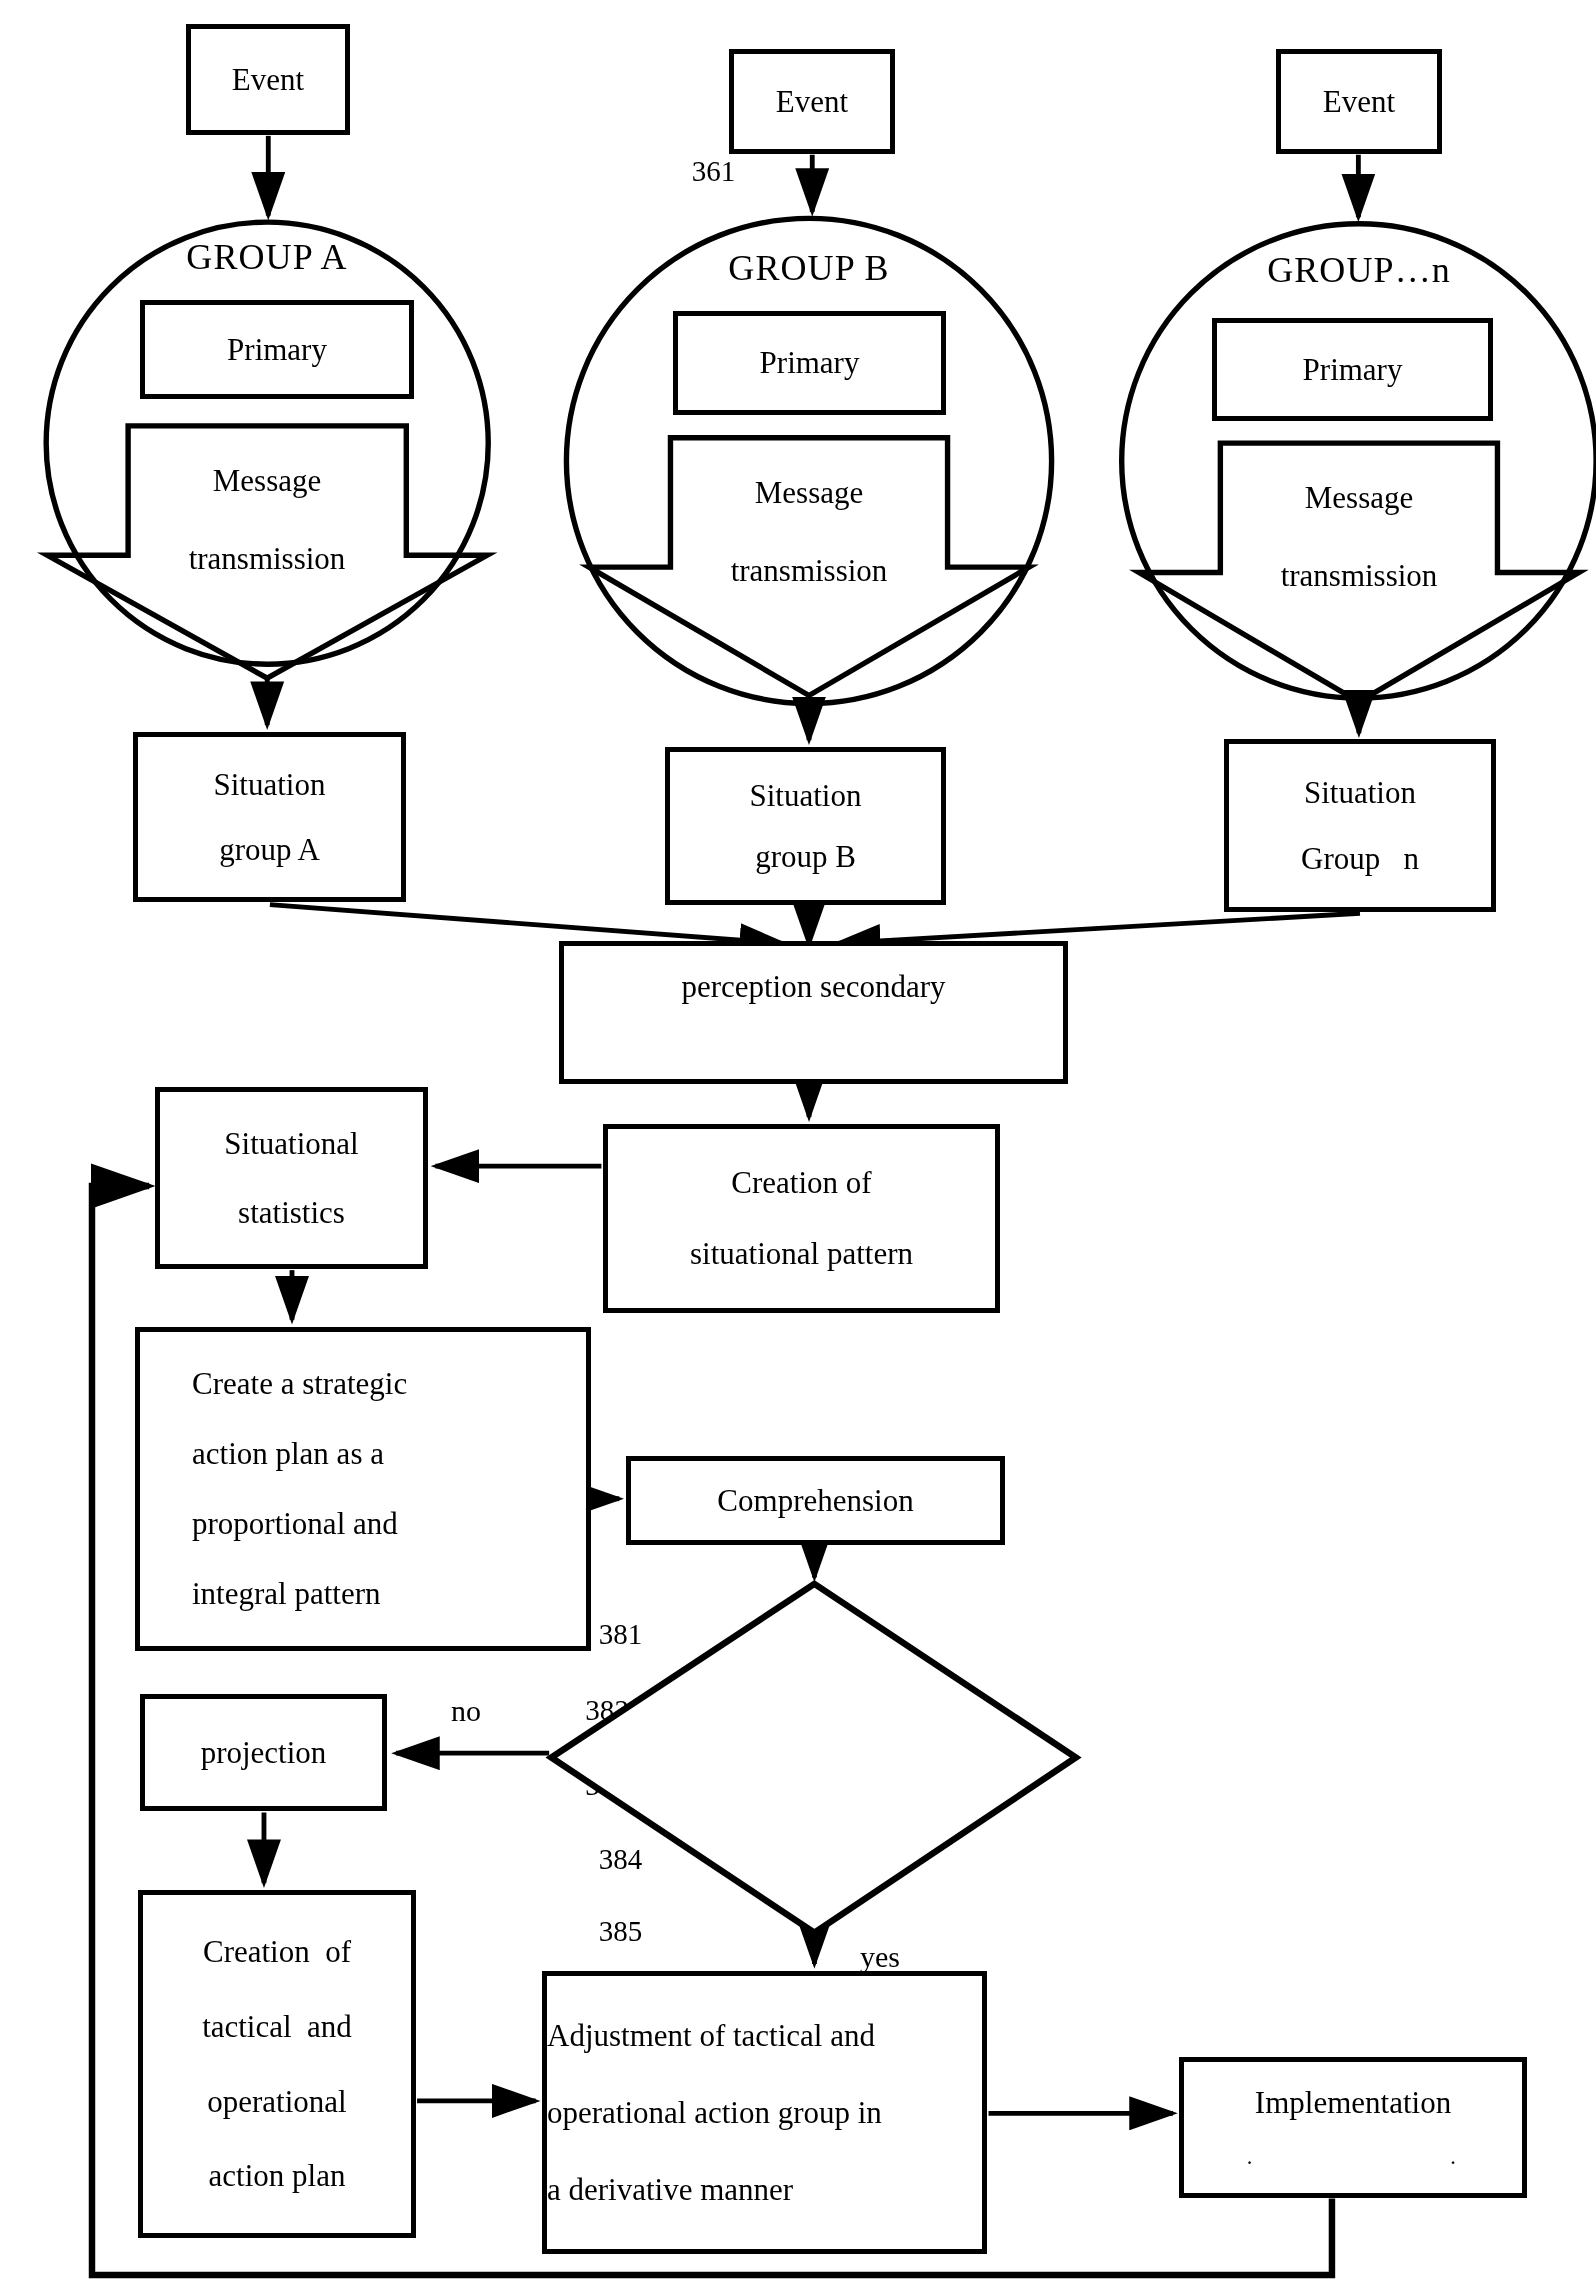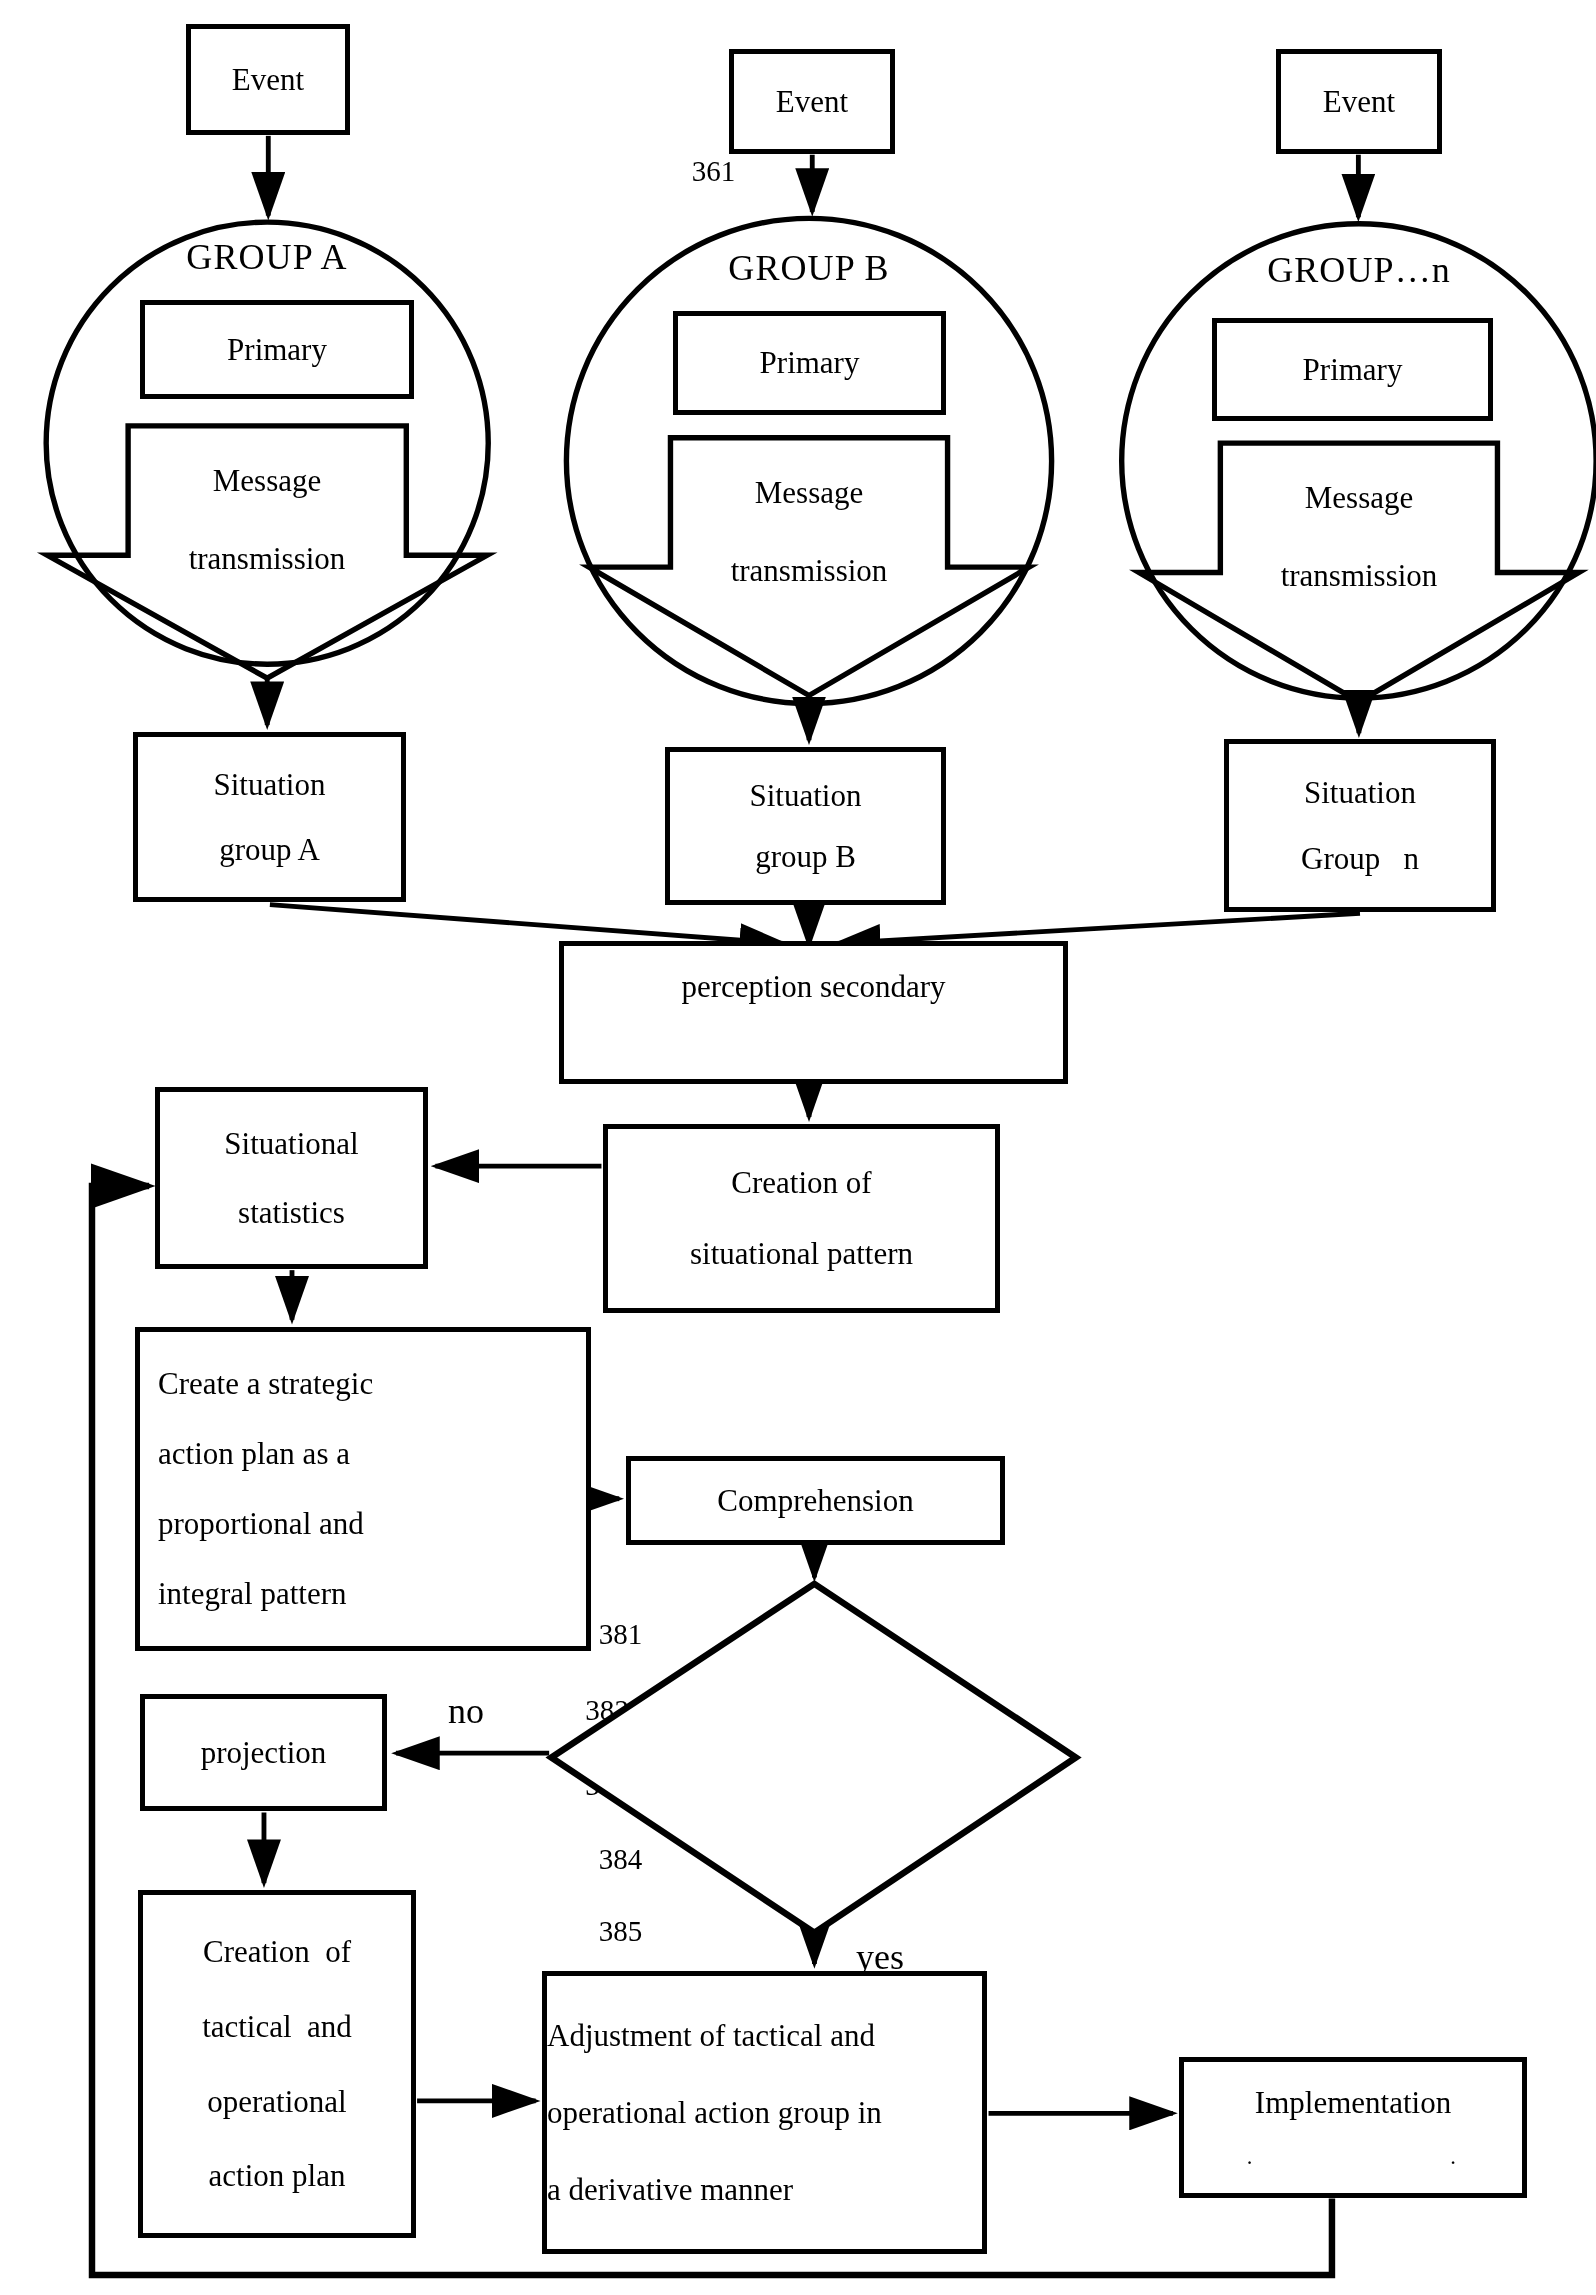--- a/index.html
+++ b/index.html
@@ -7,30 +7,30 @@
        font-family:"Liberation Serif","DejaVu Serif",serif;
        font-size:31px;color:#000;}
   #diagram{position:relative;width:1597px;height:2295px;background:#fff;}
   #wires{position:absolute;left:0;top:0;}
   .node{position:absolute;box-sizing:border-box;border:5.4px solid #000;background:#fff;
         display:flex;flex-direction:column;align-items:center;justify-content:space-evenly;
         text-align:center;line-height:1.15;}
   .single{justify-content:center;}
   .topalign{justify-content:flex-start;padding-top:22.6px;}
   .leftalign{align-items:flex-start;text-align:left;}
-  .pad70{padding-left:18px;padding-right:10.8px;font-family:Liberation Serif, serif;}
+  .pad70{padding-left:52px;padding-right:10.8px;font-family:Liberation Serif, serif;}
   .pad90{padding-right:10.8px;}
   .plain{position:absolute;display:flex;flex-direction:column;align-items:center;
          justify-content:center;text-align:center;background:transparent;}
   .spread{justify-content:space-evenly;}
   .msg{position:absolute;text-align:center;line-height:78px;}
   .msg span{display:block;}
   .group-label{font-size:36px;letter-spacing:1.1px;}
   .ref{font-size:29px;}
-  .branch{font-size:36px;}
+  .branch{font-size:30px;}
   .pre{white-space:pre;}
   .dots{font-size:22.6px;white-space:pre;letter-spacing:3.2px;}
 </style>
 </head>
 <body>
 
 <div id="diagram">
 
   <svg id="wires" width="1597" height="2295" viewBox="0 0 2961 4257" style="font-size:58px">
     <defs>

